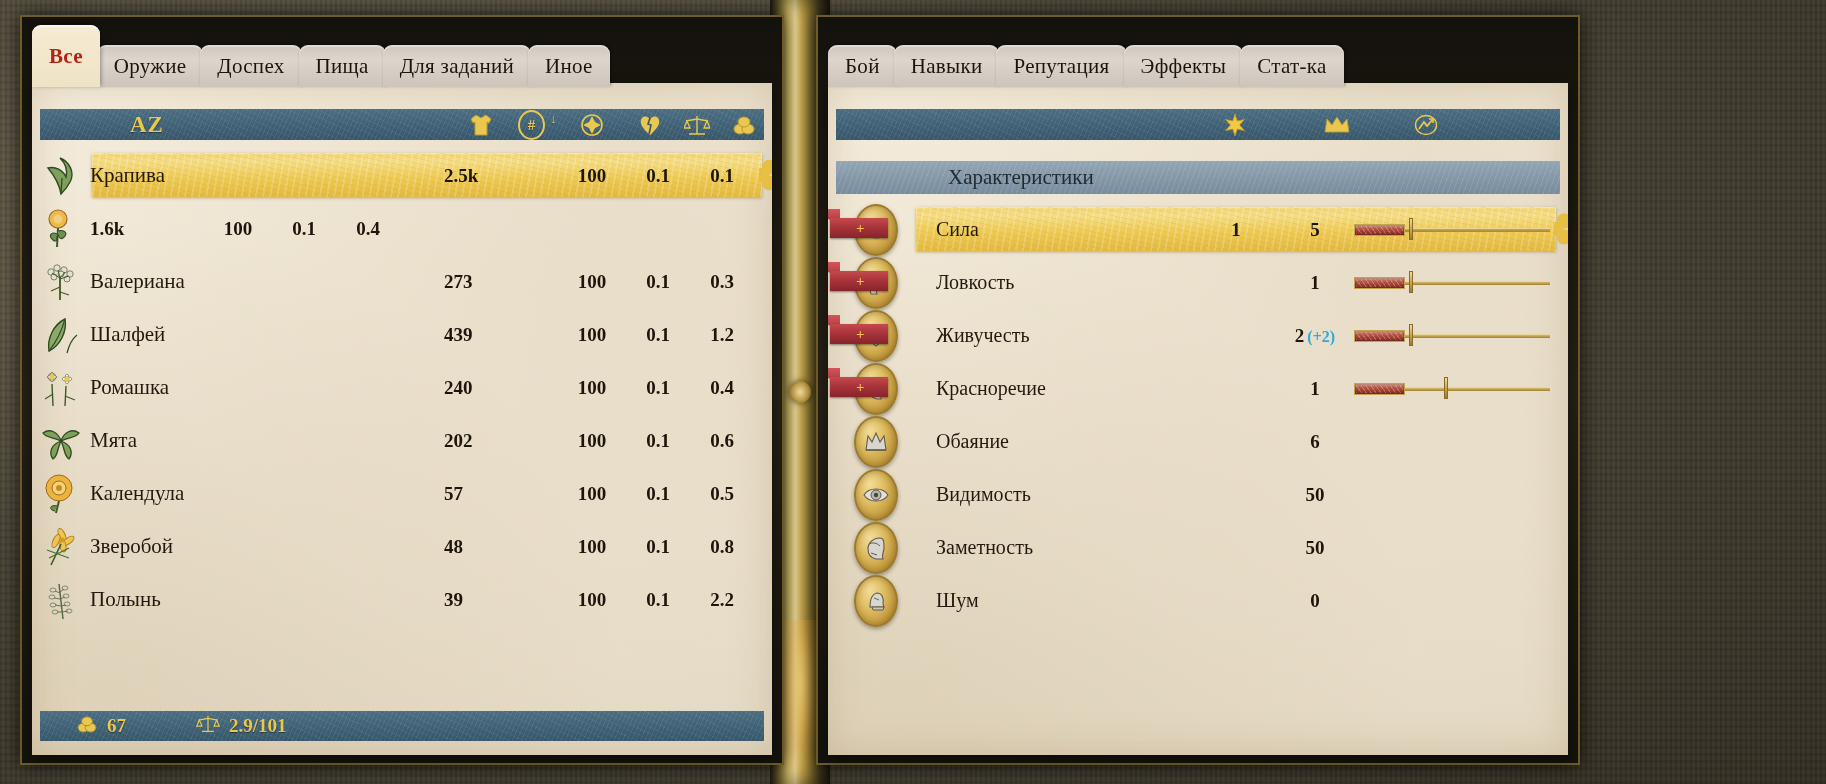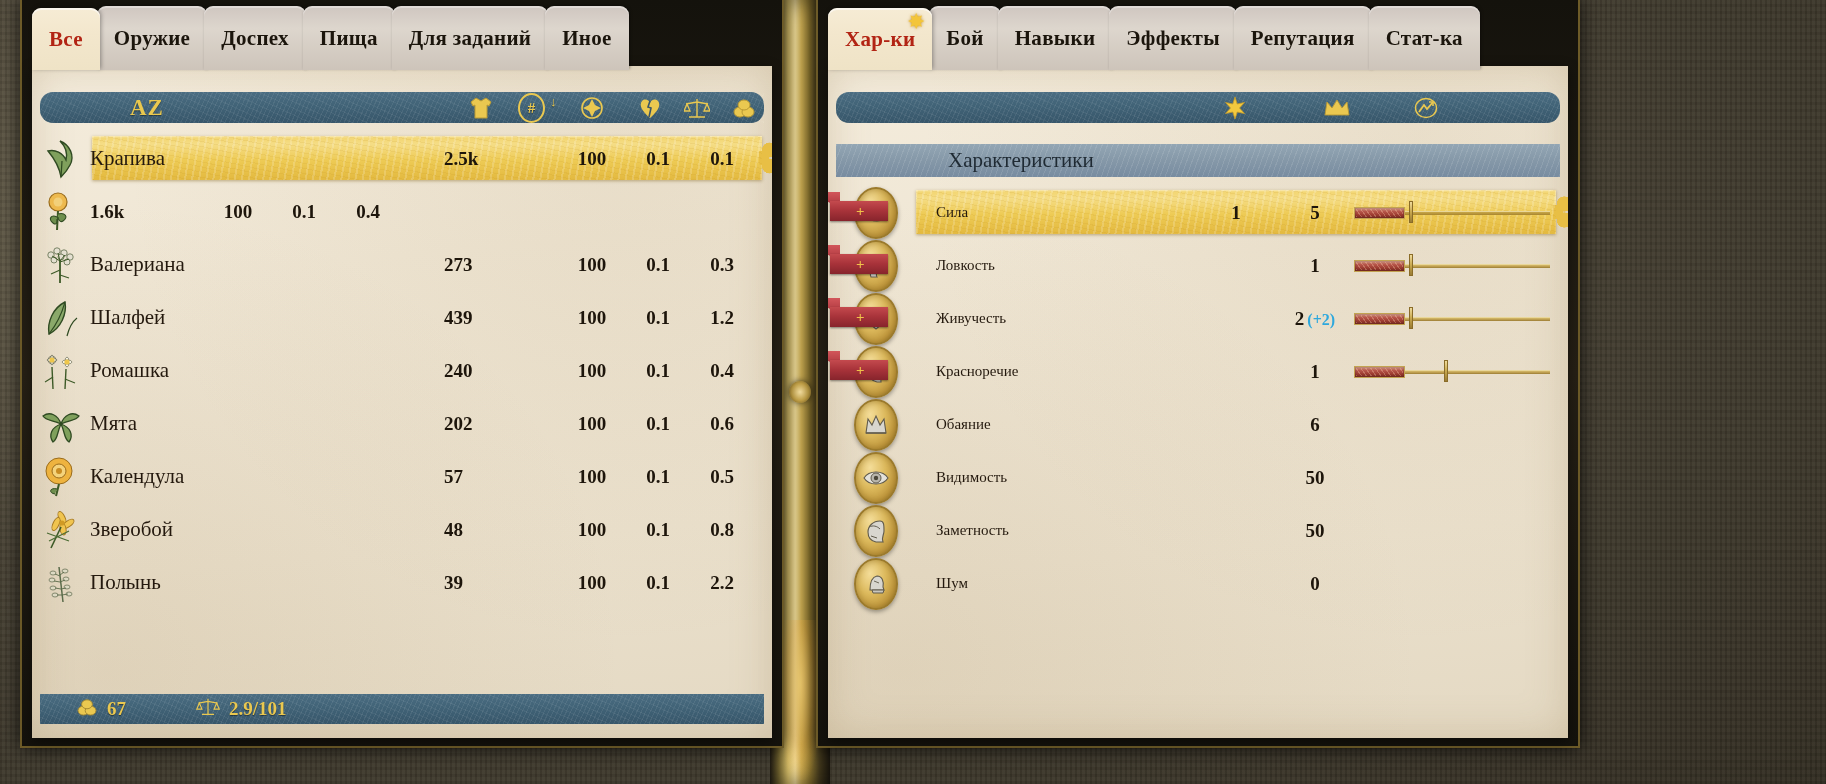--- a/index.html
+++ b/index.html
@@ -51,21 +51,21 @@
   .spine-glow {
     position: absolute; left: 778px; top: 620px;
     width: 44px; height: 160px;
     background: radial-gradient(ellipse at 50% 40%, rgba(255,216,120,.75) 0%, rgba(255,180,60,.25) 45%, rgba(255,160,40,0) 75%);
     pointer-events: none;
   }
 
   
   .panel {
     position: absolute;
-    top: 8px;
+    top: 25px;
     width: 740px;
     height: 730px;
   }
   #panel-left  { left: 32px; }
   #panel-right { left: 828px; }
 
   
   .panel-frame {
     position: absolute; inset: -10px -12px -10px -12px;
     background: linear-gradient(180deg,#14120c 0%, #262015 50%, #14120c 100%);
@@ -77,35 +77,34 @@
   .tabs {
     position: absolute;
     left: 0; top: 0;
     height: 62px;
     display: flex;
     align-items: flex-end;
     z-index: 4;
   }
   .tab {
     position: relative;
-    height: 64px;
+    height: 42px;
     padding: 0 17px;
     margin-right: -3px;
     display: flex;
     align-items: center;
     justify-content: center;
     background: linear-gradient(180deg,#cfc6c0 0%, #ddd6cd 35%, #cdc4ba 100%);
     border-radius: 9px 9px 0 0;
     box-shadow: inset 0 2px 0 rgba(255,255,255,.35), 1px -1px 3px rgba(0,0,0,.35);
     color: #1b150c;
     font-size: 21px;
     letter-spacing: .3px;
     white-space: nowrap;
     font-family: "Liberation Serif", serif;
-    font-weight: bold;
   }
   .tab.active {
     height: 62px;
     background: linear-gradient(180deg,#f6ecd5 0%, #f3e7cd 40%, #efe3c6 100%);
     color: #b22414;
     font-weight: 700;
     z-index: 6;
     box-shadow: inset 0 2px 0 rgba(255,255,255,.6), 1px -1px 4px rgba(0,0,0,.35);
   }
   .tab-star {
@@ -140,21 +139,20 @@
   
   .headerbar {
     position: absolute;
     left: 8px; right: 8px; top: 26px;
     height: 31px;
     background: linear-gradient(180deg,#4b6d82 0%, #416377 45%, #37566a 100%);
     display: flex;
     align-items: center;
     color: #f0cf5c;
     z-index: 3;
-    border-radius: 13px;
   }
   .headerbar::before {
     content:"";
     position: absolute; inset:0;
     background:
       repeating-linear-gradient(115deg, rgba(255,255,255,.07) 0 1px, rgba(0,0,0,0) 1px 4px),
       repeating-linear-gradient(25deg, rgba(255,255,255,.05) 0 1px, rgba(0,0,0,0) 1px 6px);
     pointer-events:none;
   }
   .hb-sort {
@@ -370,21 +368,21 @@
     border: 2px solid #9b7a2c;
     box-shadow: 0 2px 4px rgba(0,0,0,.35), inset 0 0 7px rgba(120,88,20,.5);
     display: flex; align-items: center; justify-content: center;
   }
   .medal svg { display:block; }
 
   .stat-name {
     position: relative; z-index: 3;
     flex: 1 1 auto;
     padding-left: 12px;
-    font-size: 15px;
+    font-size: 20px;
     color: #24190e;
   }
   .stat-lvl {
     position: relative; z-index: 3;
     flex: 0 0 80px;
     text-align: center;
     font-size: 19px; font-weight: 700; color: #1d150b;
   }
   .stat-val {
     position: relative; z-index: 3;
@@ -700,35 +698,31 @@
         </span>
       </div>
 
     </div>
   </div>
 
   <div class="panel" id="panel-right">
     <div class="panel-frame"></div>
 
     <div class="tabs" id="right-tabs">
-        <div class="tab active">
-          <span>Хар-ки</span>
-          <span class="tab-star">✸</span>
-        </div>
         <div class="tab">
           <span>Бой</span>
         </div>
         <div class="tab">
           <span>Навыки</span>
         </div>
         <div class="tab">
+          <span>Репутация</span>
+        </div>
+        <div class="tab">
           <span>Эффекты</span>
-        </div>
-        <div class="tab">
-          <span>Репутация</span>
         </div>
         <div class="tab">
           <span>Стат-ка</span>
         </div>
       </div>
 
     <div class="sheet">
 
       <div class="headerbar">
         <span class="hb-icon" style="left:388px;">

